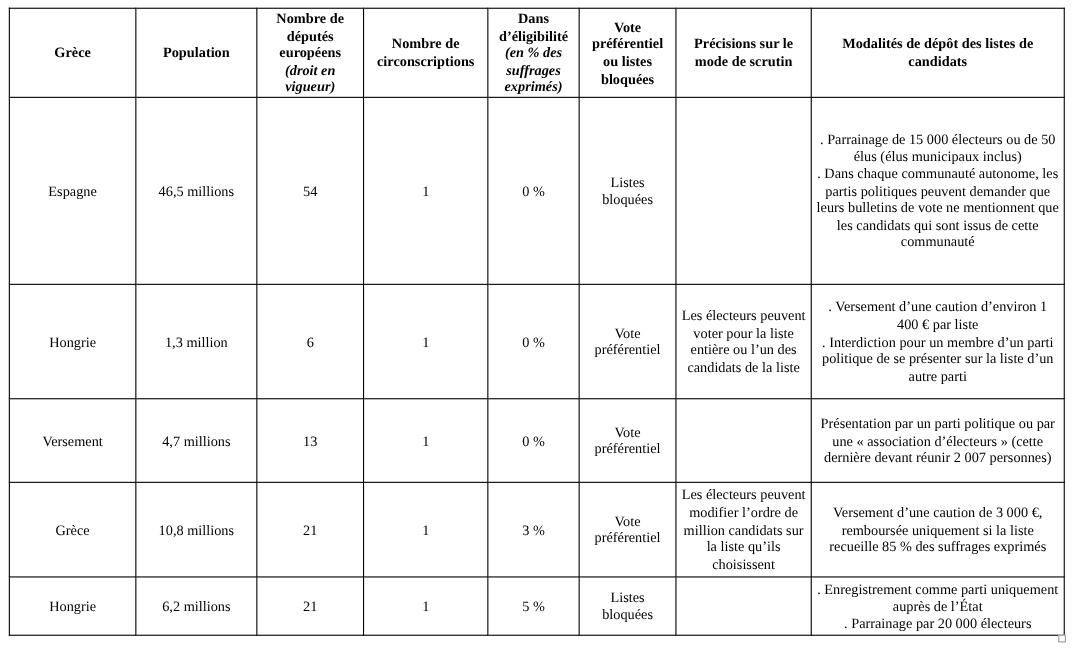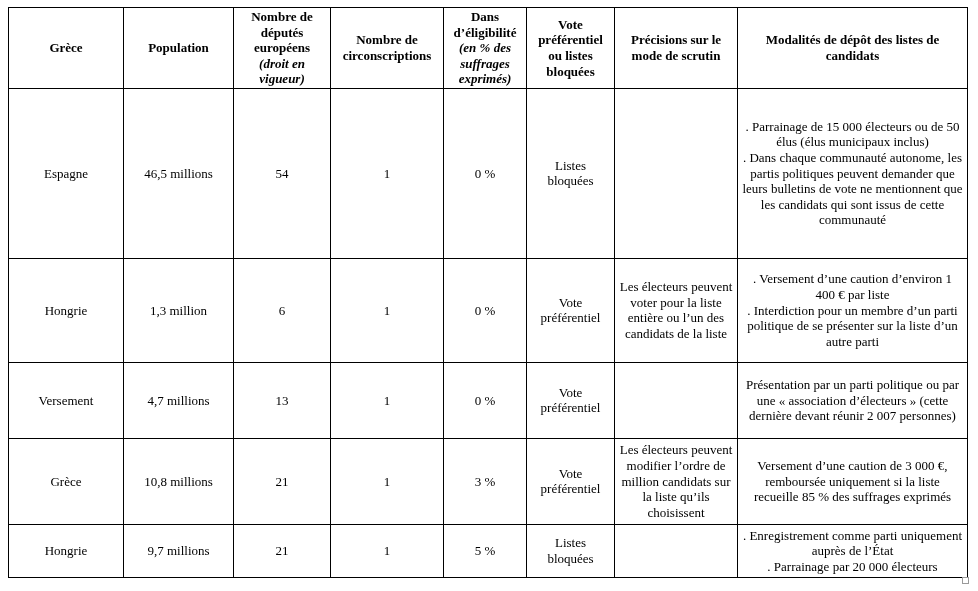--- a/index.html
+++ b/index.html
@@ -117,21 +117,21 @@
         <td>1</td>
         <td>3 %</td>
         <td>Vote préférentiel</td>
         <td>Les électeurs peuvent modifier l’ordre de million candidats sur la liste qu’ils choisissent</td>
         <td>
           <div class="para">Versement d’une caution de 3 000 €, remboursée uniquement si la liste recueille 85 % des suffrages exprimés</div>
         </td>
       </tr>
       <tr style="height:53px">
         <td>Hongrie</td>
-        <td>9,7 millions</td>
+        <td>6,2 millions</td>
         <td>21</td>
         <td>1</td>
         <td>5 %</td>
         <td>Listes bloquées</td>
         <td></td>
         <td>
           <div class="para">. Enregistrement comme parti uniquement auprès de l’État</div>
           <div class="para">. Parrainage par 20 000 électeurs</div>
         </td>
       </tr>

